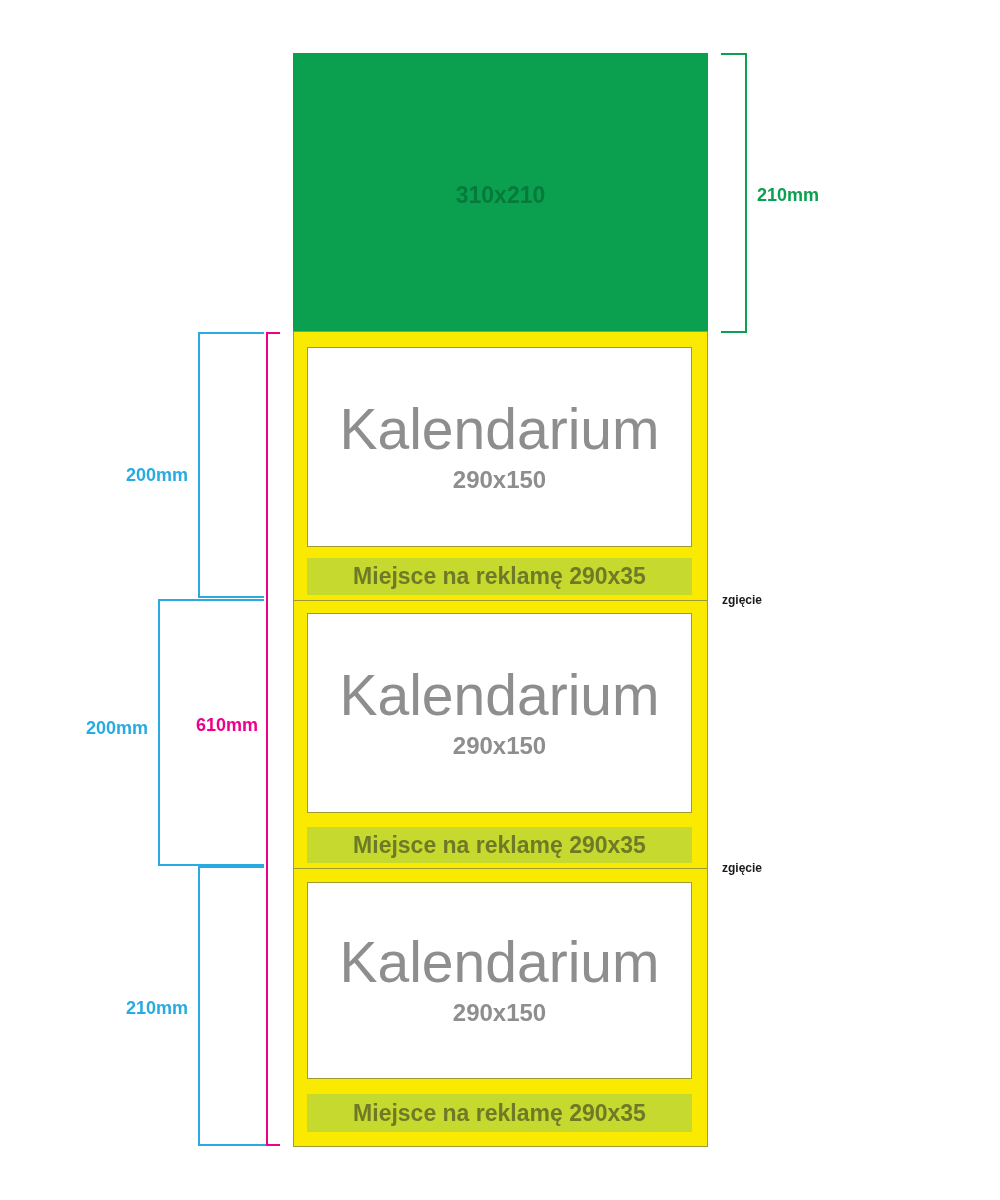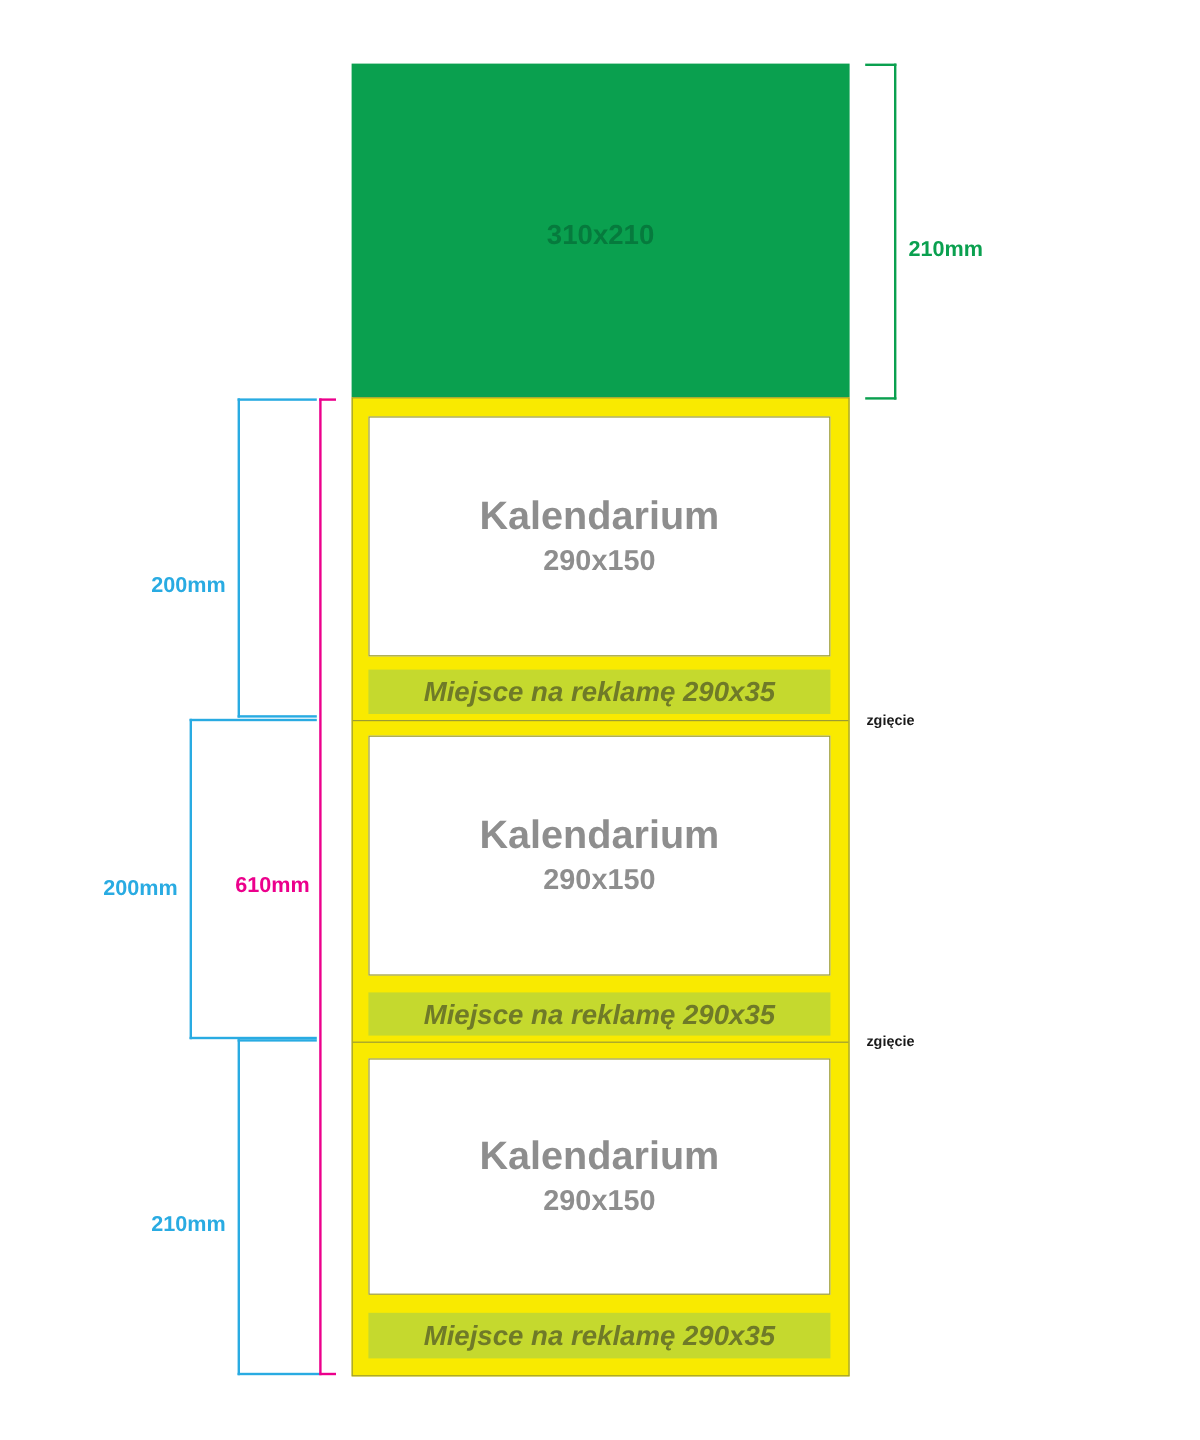--- a/index.html
+++ b/index.html
@@ -30,37 +30,37 @@
     box-sizing:border-box;
   }
   .fold-line{left:0;width:100%;height:1px;background:#9c9c33;}
 
   .calendar-box{
     left:13px;width:385px;height:200px;
     background:#ffffff;border:1px solid #9c9c33;box-sizing:border-box;
     display:flex;flex-direction:column;align-items:center;justify-content:center;
     color:#8e8e8e;text-align:center;
   }
-  .calendar-title{font-size:33px;font-weight:700;line-height:1.0;}
+  .calendar-title{font-size:57px;font-weight:400;line-height:1.0;}
   .calendar-size{font-size:24px;font-weight:700;margin-top:8px;}
 
   .ad-strip{
     left:13px;width:385px;height:37px;
     background:#c5d92e;
     display:flex;align-items:center;justify-content:center;
-    color:#6f7a28;font-size:23px;font-weight:700;font-style:italic;
+    color:#6f7a28;font-size:23px;font-weight:700;
   }
 
   
   .dim{background:#29abe2;}
   .dim-green{background:#0aa04f;}
   .dim-magenta{background:#ec008c;}
 
   .dim-label{
-    font-size:18px;font-weight:700;color:#29abe2;line-height:18px;margin-top:12px;
+    font-size:18px;font-weight:700;color:#29abe2;line-height:18px;
   }
   .dim-label.green{color:#0aa04f;}
   .dim-label.magenta{color:#ec008c;}
   .fold-label{
     font-size:12px;font-weight:700;color:#1a1a1a;line-height:18px;
   }
   .right-align{text-align:right;}
   .center-align{text-align:center;}
 </style>
 </head>

